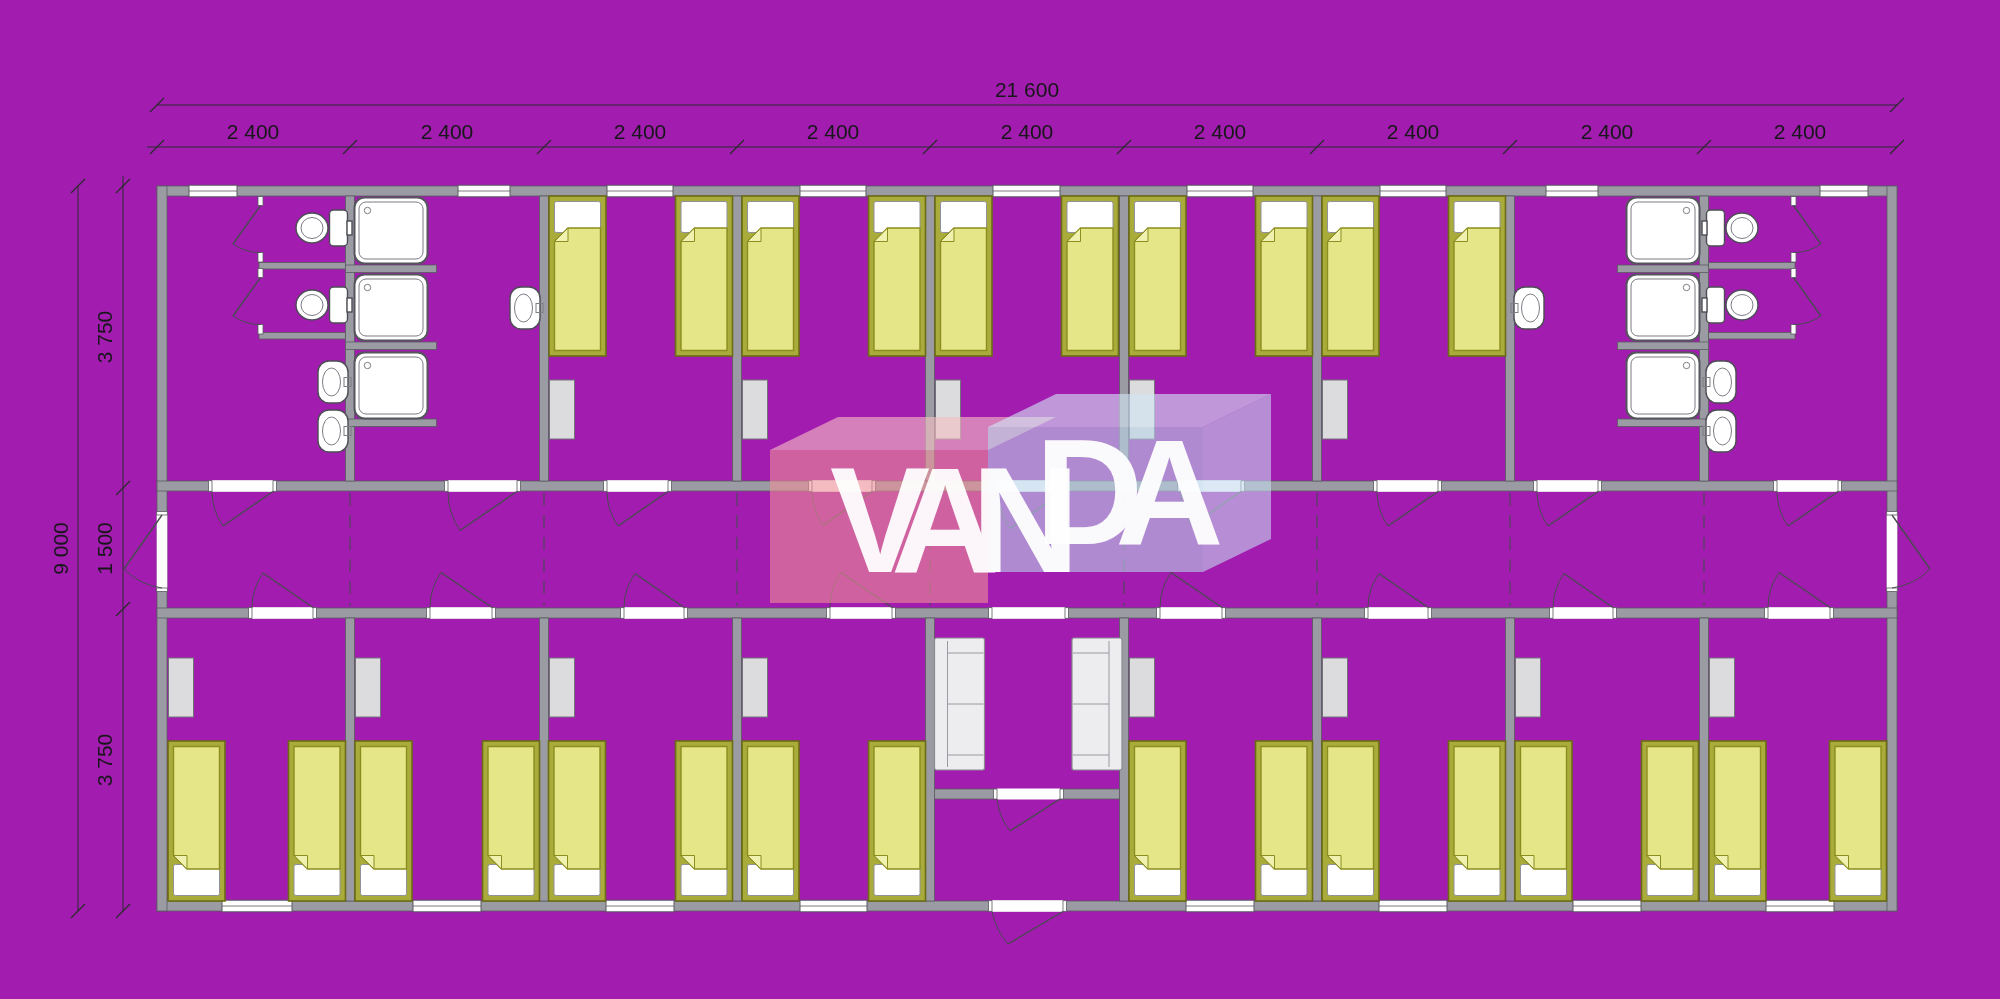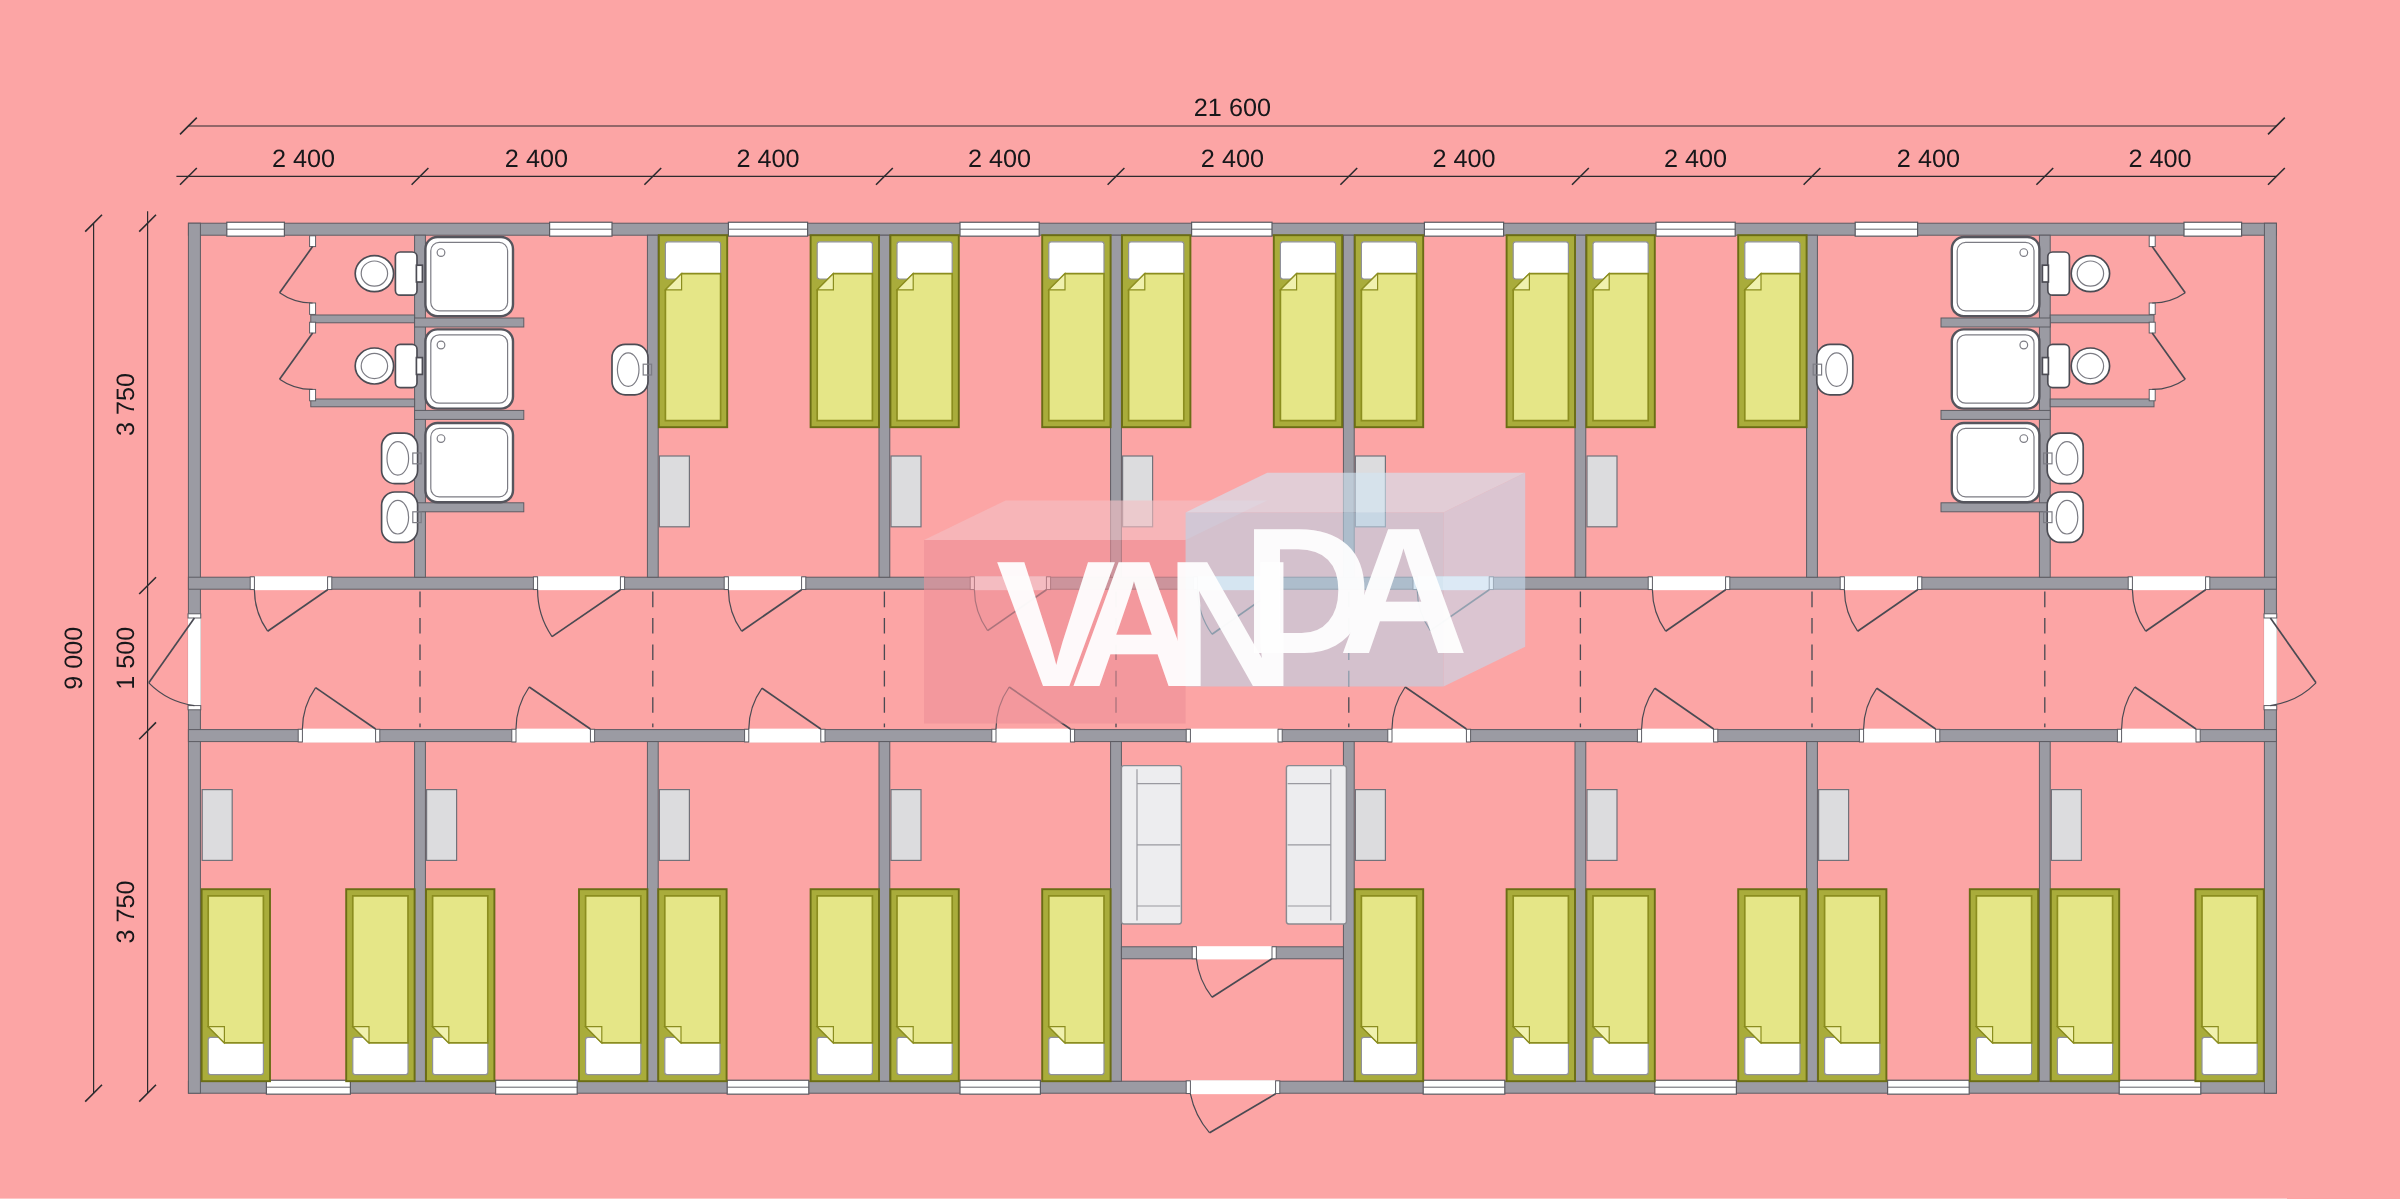--- a/index.html
+++ b/index.html
@@ -1,16 +1,16 @@
 <!DOCTYPE html>
 <html><head>
 <meta charset="utf-8">
 <style>
   html,body{margin:0;padding:0;background:#fff;}
-  #stage{position:relative;width:2000px;height:999px;background:#fca5a5;font-family:"Liberation Sans",sans-serif;}
+  #stage{position:relative;width:2000px;height:999px;background:#a21caf;font-family:"Liberation Sans",sans-serif;}
   svg{display:block;}
   .wall{fill:#9b9ba3;stroke:#5a5a61;stroke-width:.8;}
   .gap{fill:#fff;}
   .cap{fill:#fff;stroke:#5a5a61;stroke-width:.8;}
   .leaf{stroke:#4a4a52;stroke-width:1.4;fill:none;}
   .arc{stroke:#4a4a52;stroke-width:1;fill:none;}
   .win{fill:#fff;stroke:#5a5a61;stroke-width:1;}
   .winline{stroke:#5a5a61;stroke-width:.8;}
   .dim{stroke:#2b2b2e;stroke-width:1;fill:none;}
   .tick{stroke:#2b2b2e;stroke-width:1.3;fill:none;}

